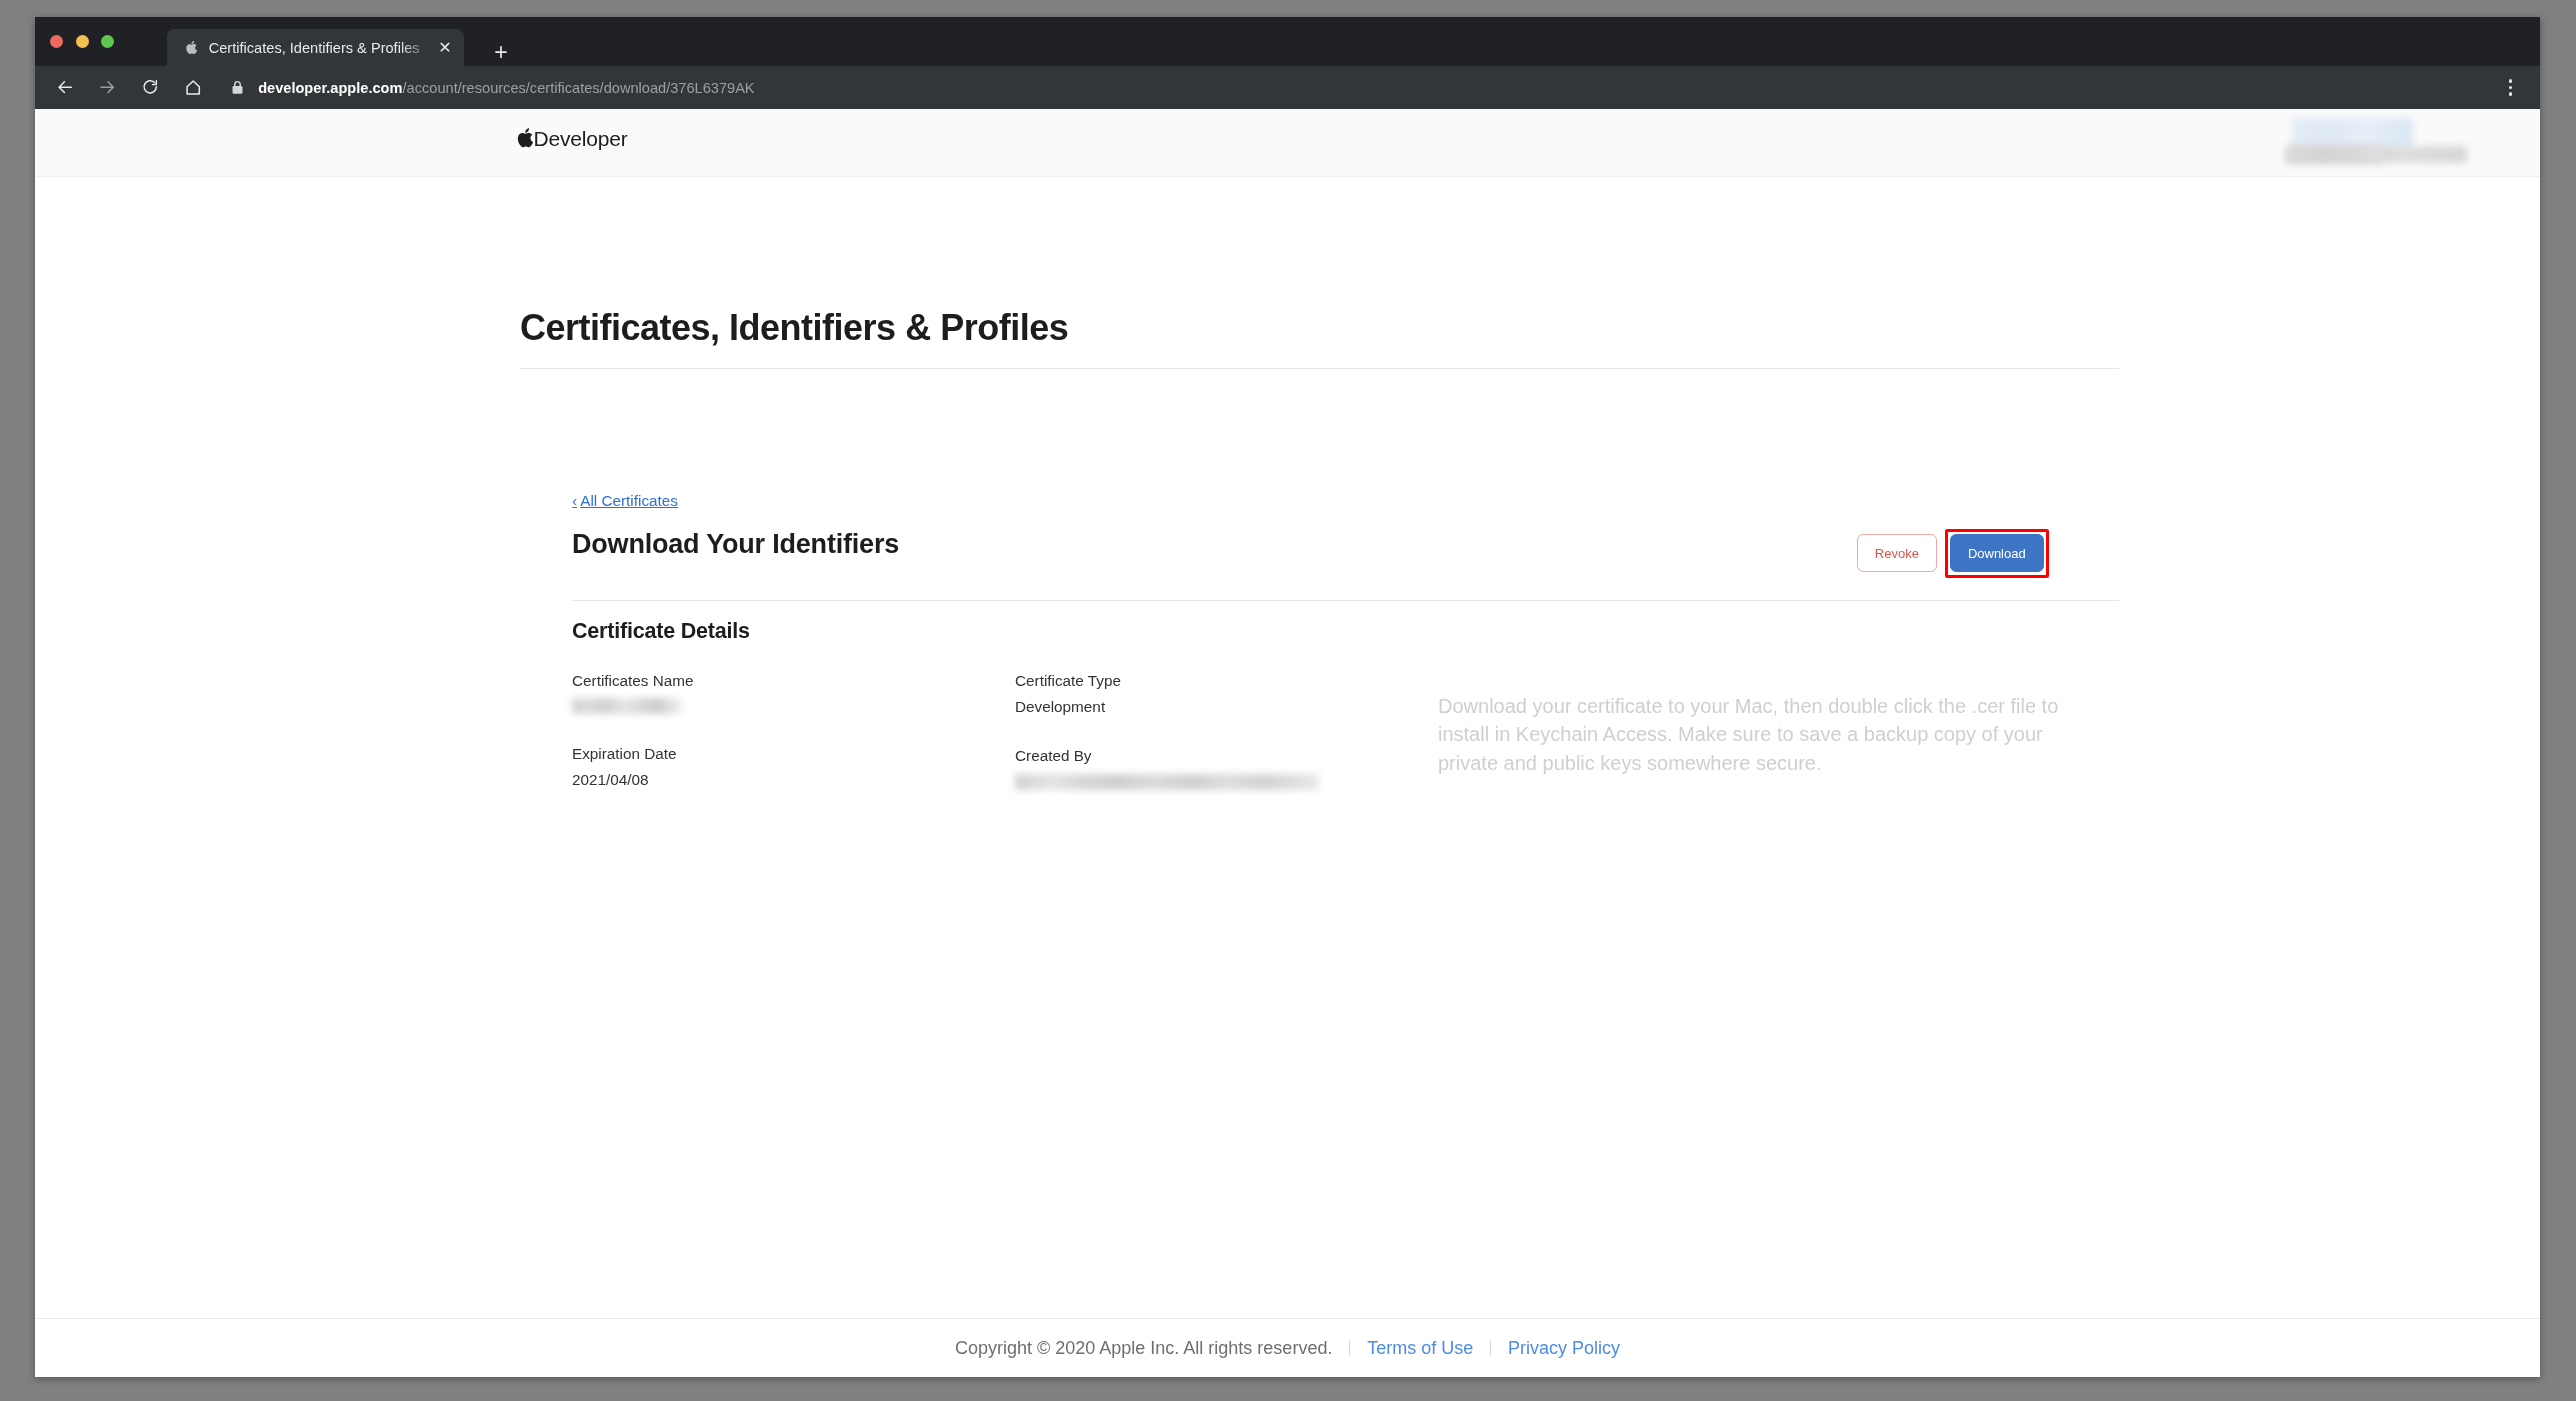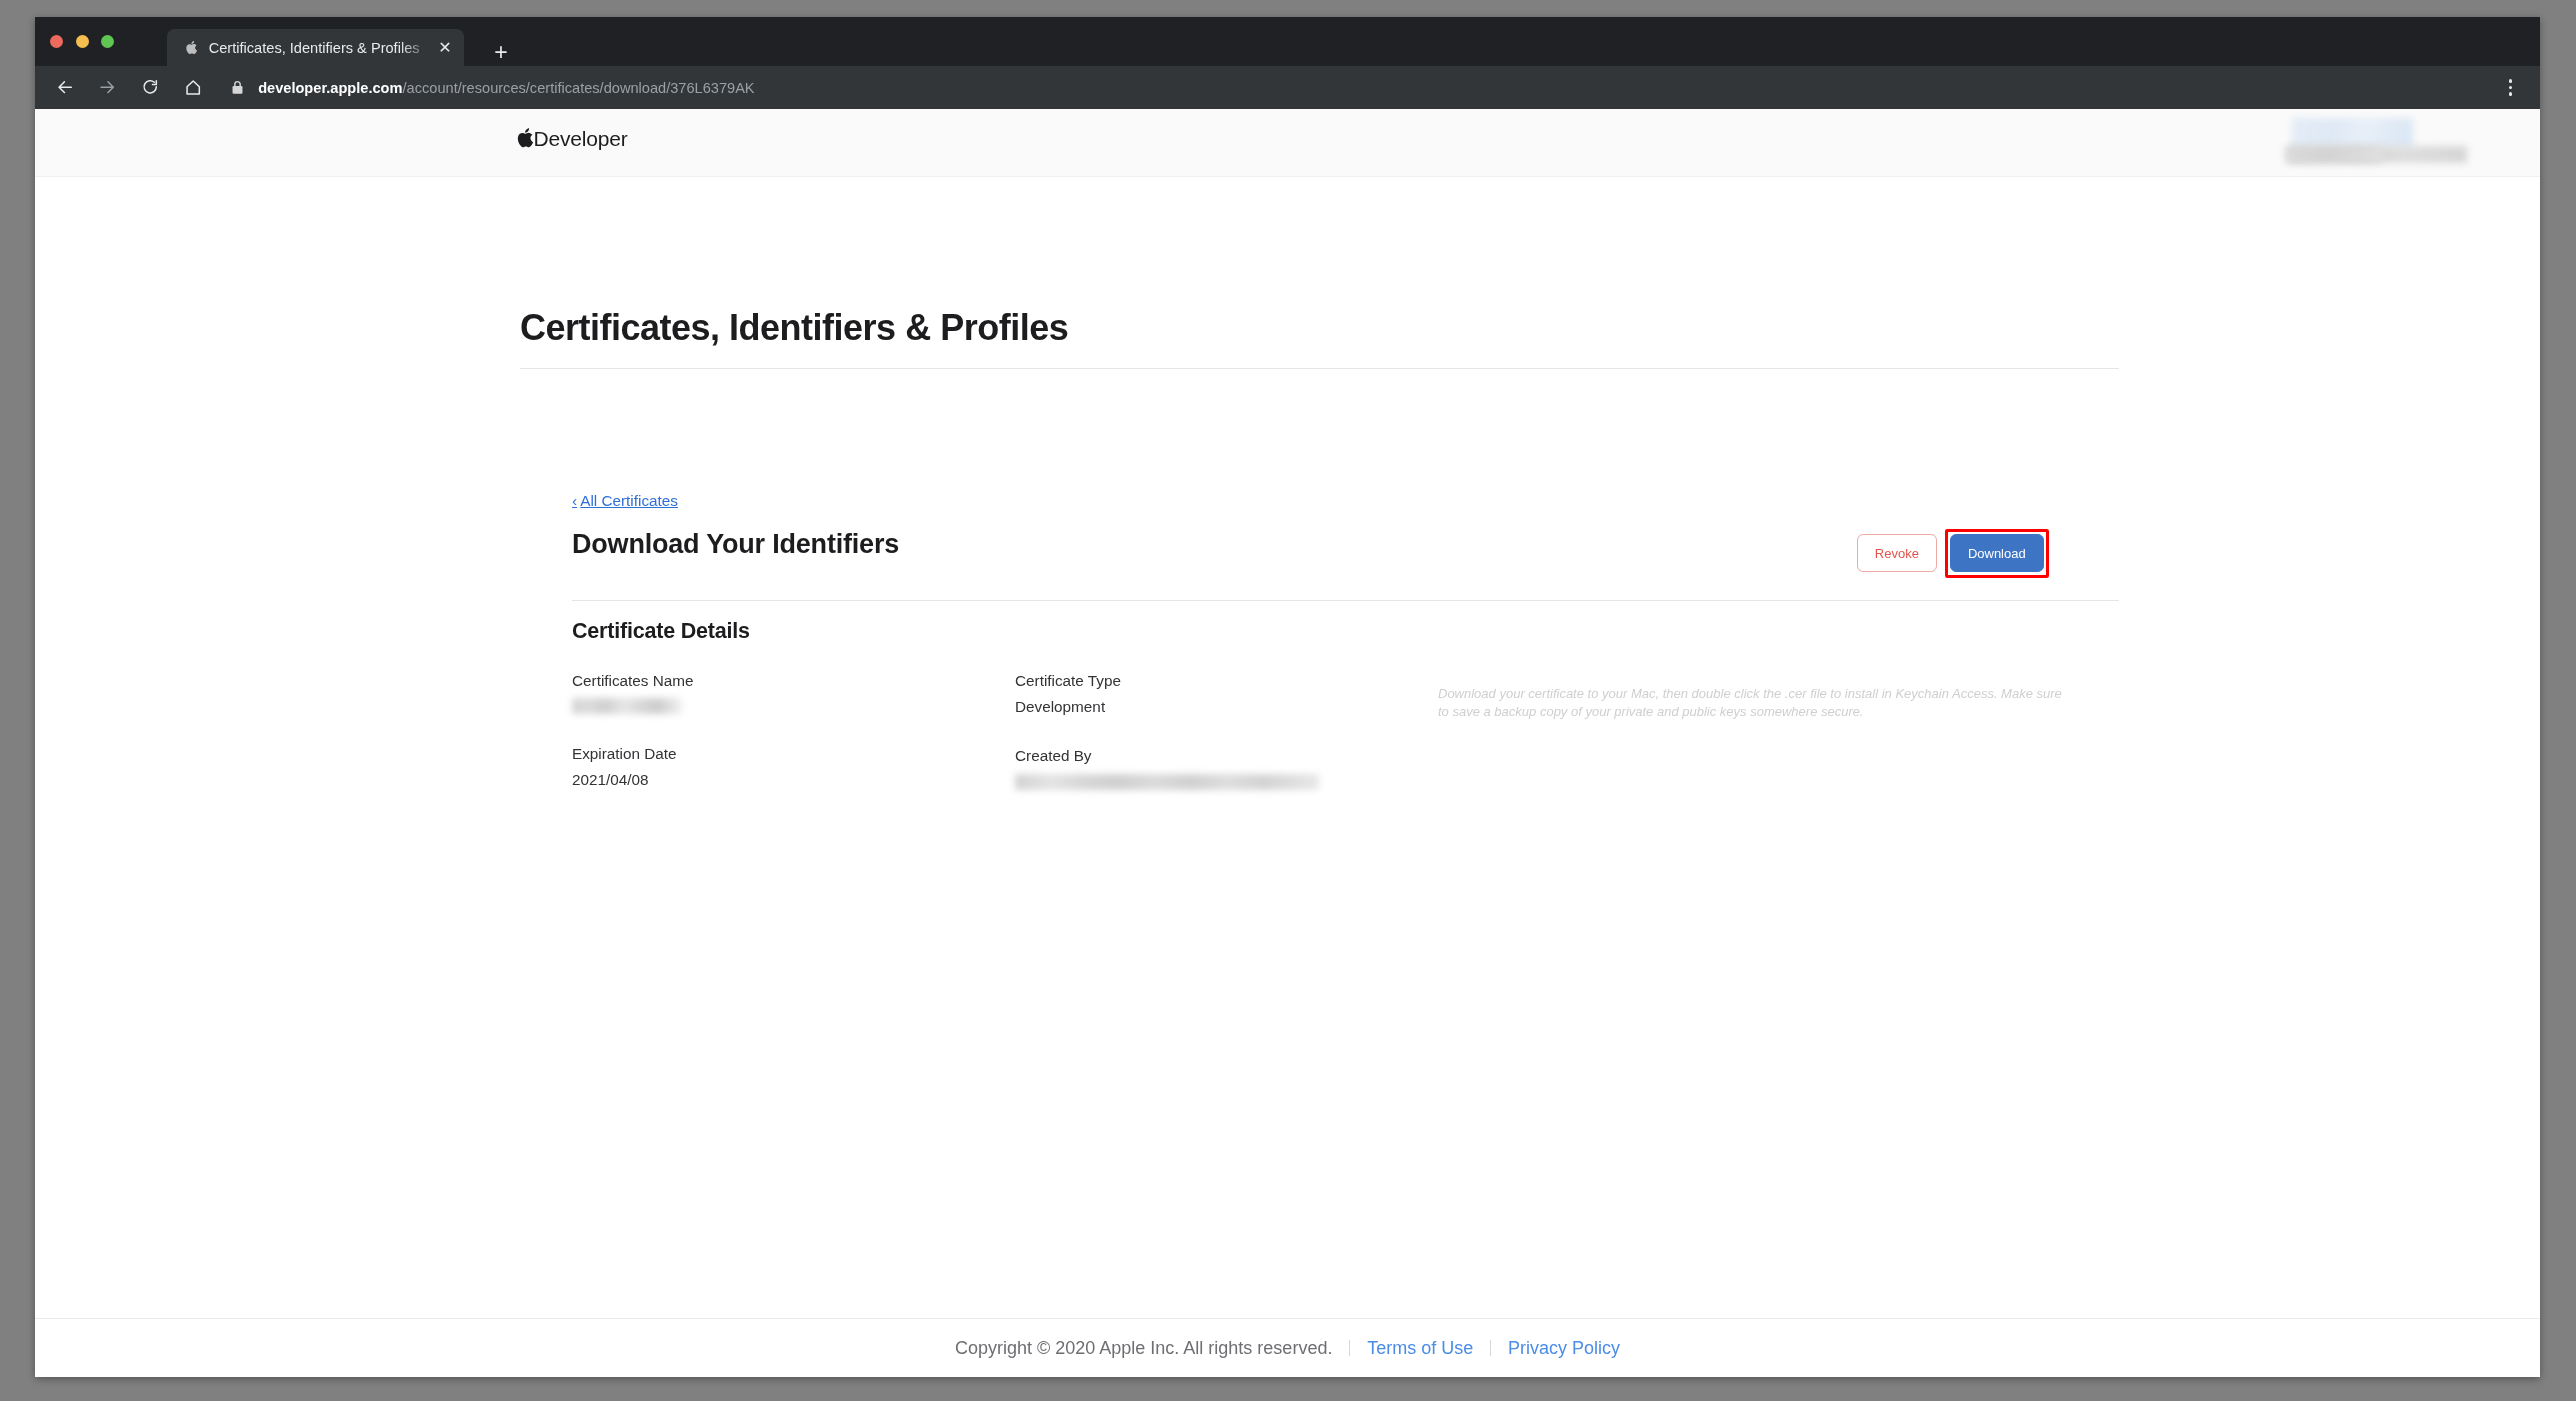--- a/index.html
+++ b/index.html
@@ -326,24 +326,23 @@
   }
   .rd-certname {
     width: 110px; height: 15.3px;
     background: linear-gradient(90deg,#d4d4d4 0%, #dcdcdc 15%, #cfcfcf 30%, #e6e6e6 48%, #d8d8d8 62%, #cccccc 78%, #f2f2f2 100%);
   }
   .rd-createdby {
     width: 304px; height: 16px;
     background: linear-gradient(90deg,#d2d2d2 0%, #e4e4e4 12%, #d7d7d7 22%, #cfcfcf 34%, #dbdbdb 46%, #d0d0d0 58%, #dddddd 70%, #d3d3d3 82%, #e8e8e8 100%);
   }
   .help-text {
-    font-size: 13px;
+    font-size: 20px;
     line-height: 1.42;
     color: #cfcfd1;
-    font-style: italic;
   }
 
   
   .footer {
     position: absolute;
     left: 0;
     bottom: 0;
     width: 100%;
     height: 58px;
     border-top: 0.8px solid #eaeaea;

